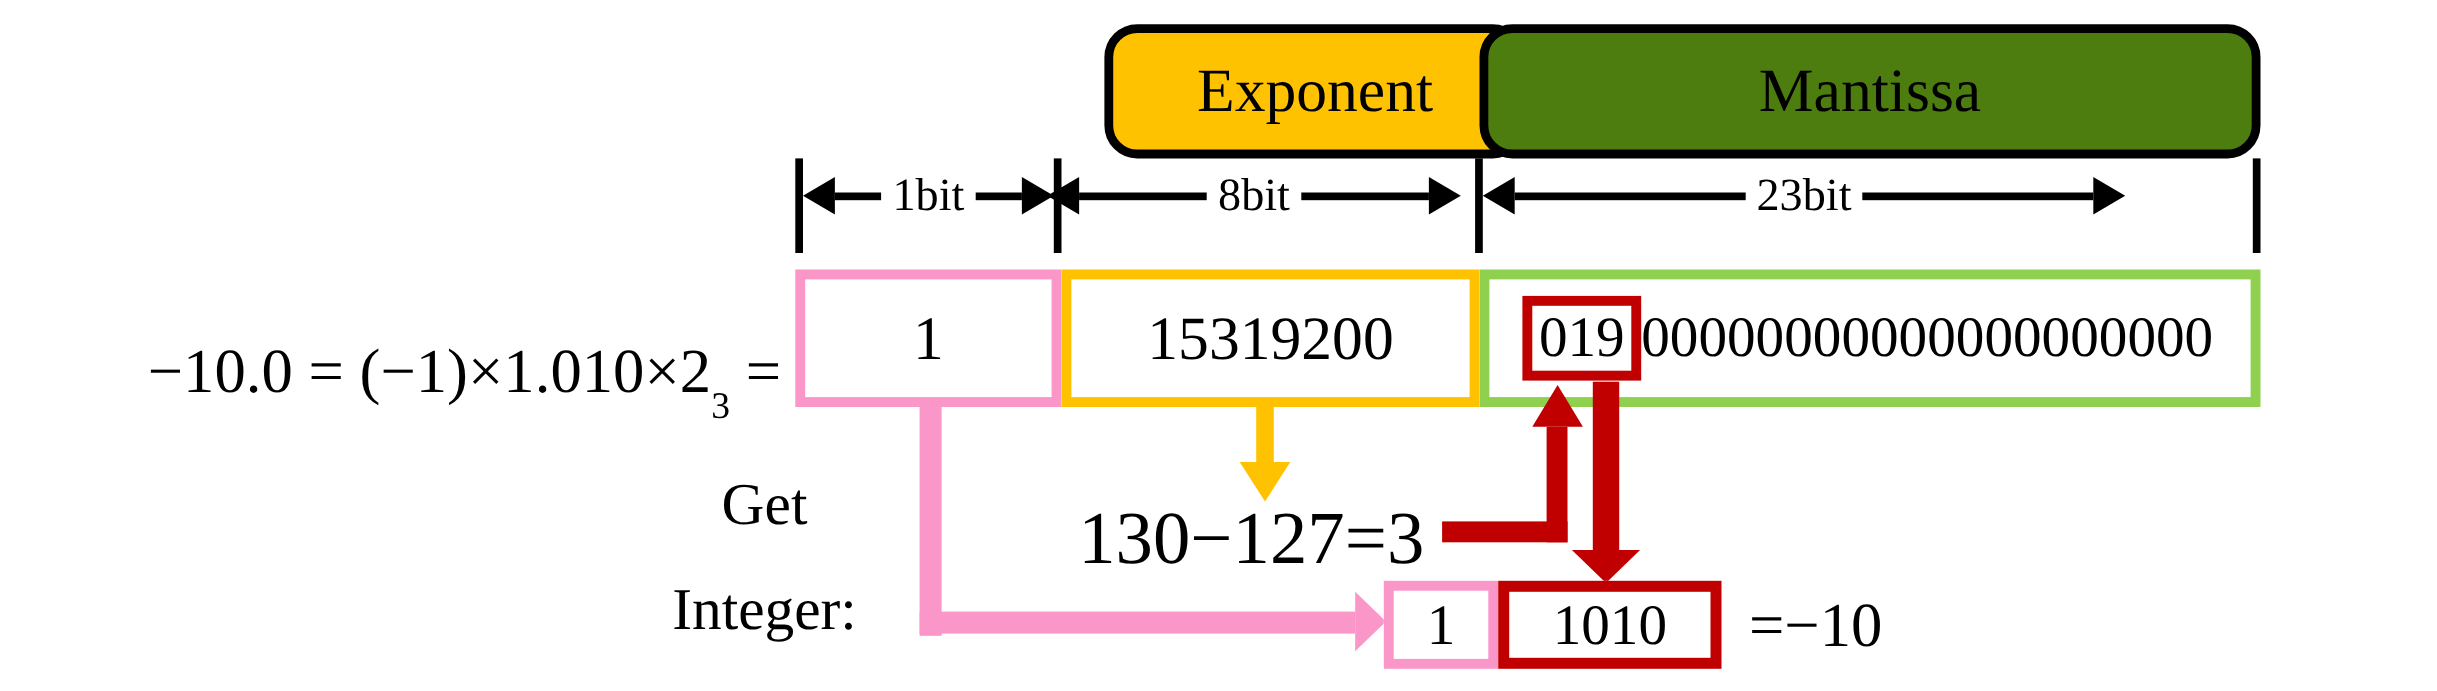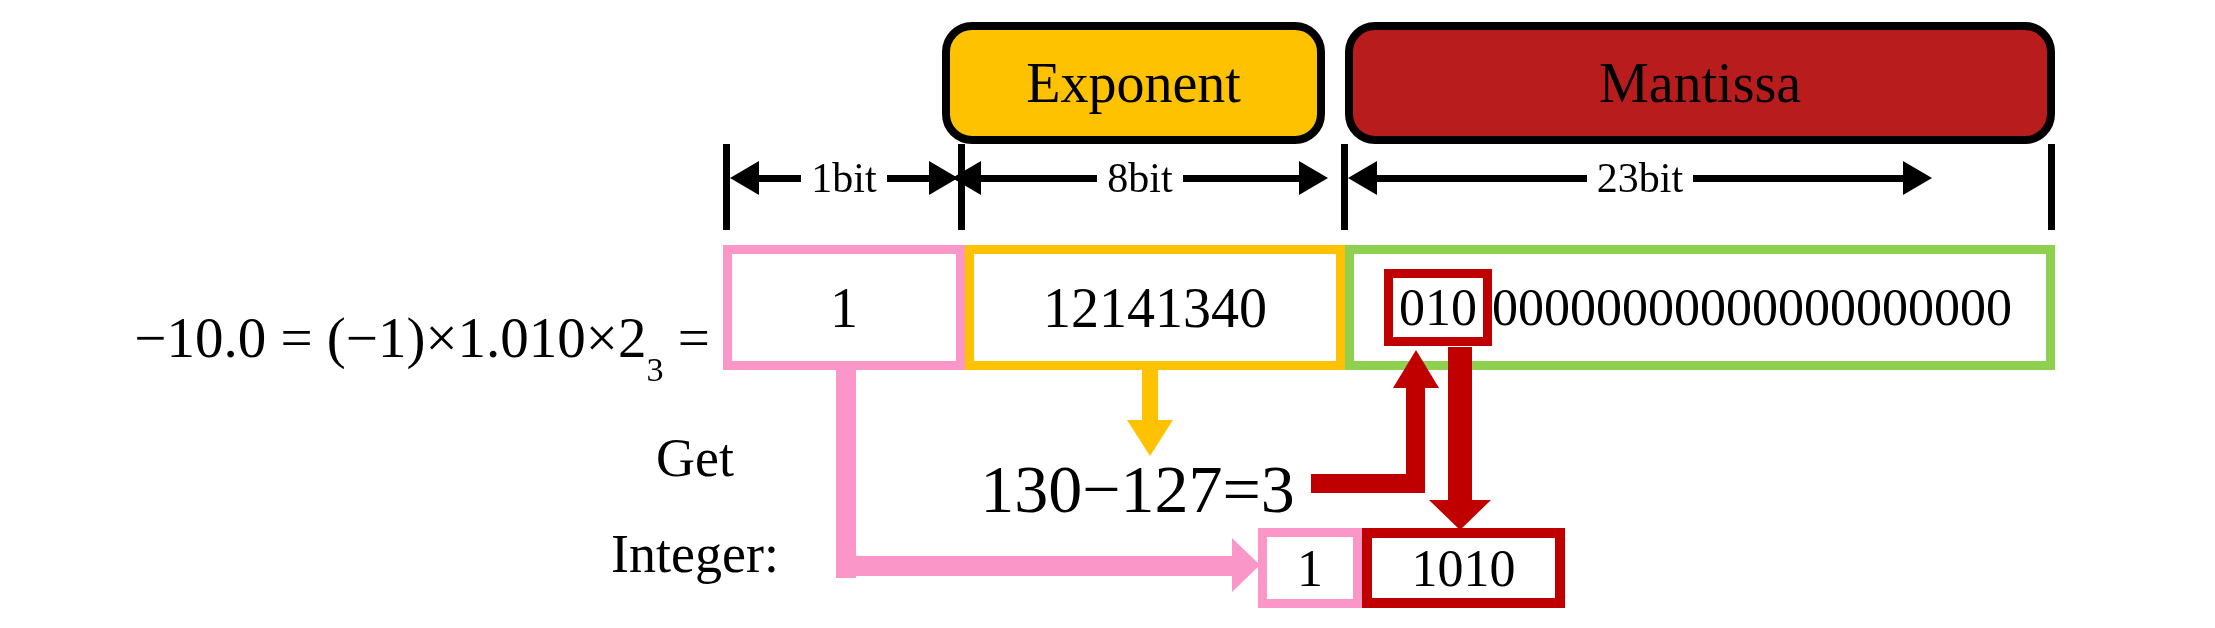--- a/index.html
+++ b/index.html
@@ -42,24 +42,24 @@
   .getint{text-align:center;font-size:54px;line-height:96px;white-space:nowrap;}
 
   .resbox{top:528px;height:80px;background:#fff;display:flex;align-items:center;justify-content:center;font-size:52px;}
   .res-equals{top:528px;height:80px;display:flex;align-items:center;font-size:57px;white-space:pre;}
 </style>
 </head>
 <body>
 
 <div class="canvas">
 
-  <div class="abs topbox" style="left:942px;width:383px;background:#FFC200;">
+  <div class="abs topbox" style="left:1004px;width:383px;background:#FFC200;">
     <span>Exponent</span>
   </div>
-  <div class="abs topbox" style="left:1345px;width:710px;background:#b91c1c;">
+  <div class="abs topbox" style="left:1345px;width:710px;background:#4d7c0f;">
     <span>Mantissa</span>
   </div>
 
   <div class="abs tick" style="left:723px;"></div>
   <div class="abs tick" style="left:958px;"></div>
   <div class="abs tick" style="left:1341px;"></div>
   <div class="abs tick" style="left:2048px;"></div>
 
   <div class="abs measure" style="left:730px;width:228px;justify-content:space-between;">
     <div class="tri-l"></div>
@@ -82,24 +82,24 @@
     <div class="mline"></div>
     <div class="tri-r"></div>
   </div>
 
   <div class="abs formula"><span>−10.0 = (−1)×1.010×2</span><sup>3</sup><span> =</span></div>
 
   <div class="abs valbox" style="left:723px;width:242px;border:9px solid #FB96C8;">
     <span>1</span>
   </div>
   <div class="abs valbox" style="left:965px;width:380px;border:9px solid #FFC200;">
-    <span>12141340</span>
+    <span>15319200</span>
   </div>
   <div class="abs valbox bitsbox" style="left:1345px;width:710px;border:9px solid #8FD14F;">
-    <span class="bits"><span class="hl">010</span><span>00000000000000000000</span></span>
+    <span class="bits"><span class="hl">019</span><span>00000000000000000000</span></span>
   </div>
 
   <div class="abs" style="left:1142px;top:368px;width:16px;height:52px;background:#FFC200;"></div>
   <div class="abs tri" style="left:1127px;top:420px;border-left:23px solid transparent;border-right:23px solid transparent;border-top:36px solid #FFC200;"></div>
 
   <div class="abs calc-text" style="left:900px;top:450px;width:475px;">130−127=3</div>
 
   <div class="abs bar" style="left:1311px;top:474px;width:114px;height:19px;"></div>
   <div class="abs bar" style="left:1406px;top:388px;width:19px;height:105px;"></div>
   <div class="abs tri" style="left:1393px;top:350px;border-left:23px solid transparent;border-right:23px solid transparent;border-bottom:38px solid #C00000;"></div>
@@ -115,14 +115,15 @@
     <div>Get</div>
     <div>Integer:</div>
   </div>
 
   <div class="abs resbox" style="left:1258px;width:104px;border:9px solid #FB96C8;">
     <span>1</span>
   </div>
   <div class="abs resbox" style="left:1362px;width:203px;border:10px solid #C00000;">
     <span>1010</span>
   </div>
+  <div class="abs res-equals" style="left:1590px;width:220px;">=−10</div>
 
 </div>
 
 </body></html>

